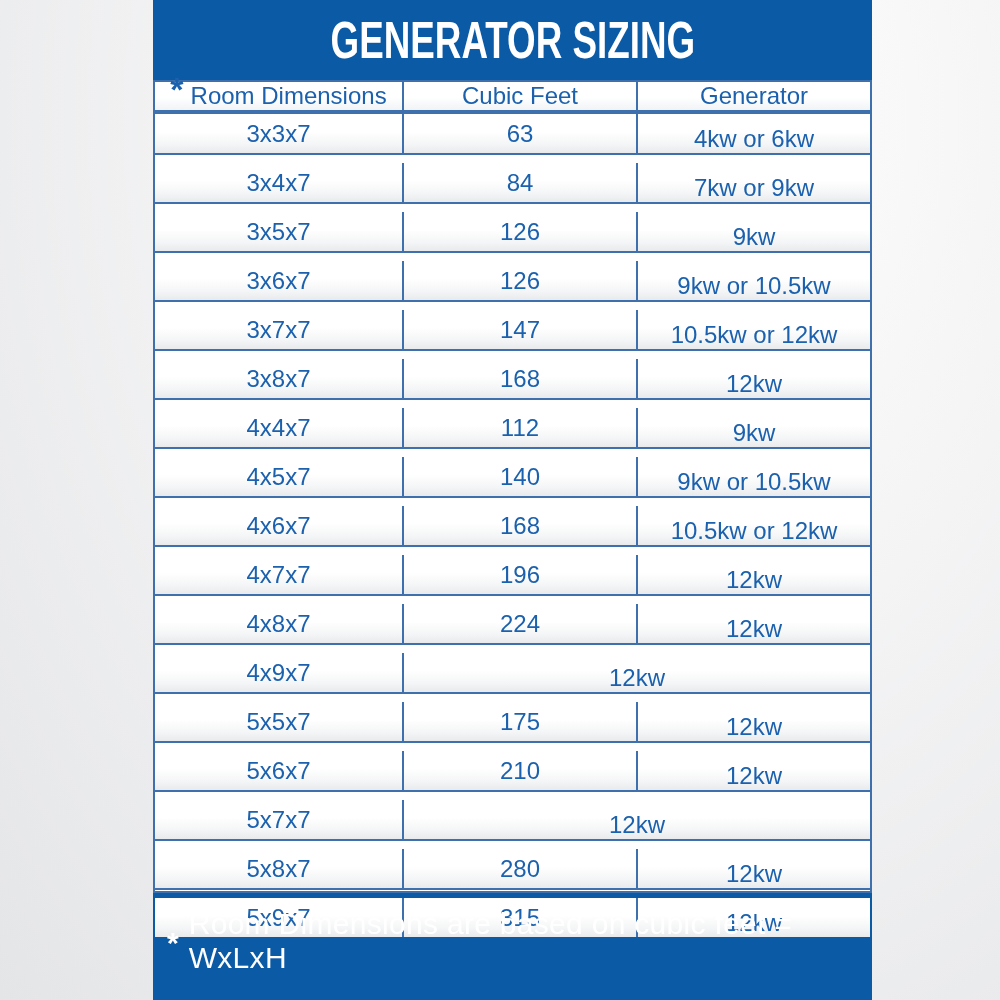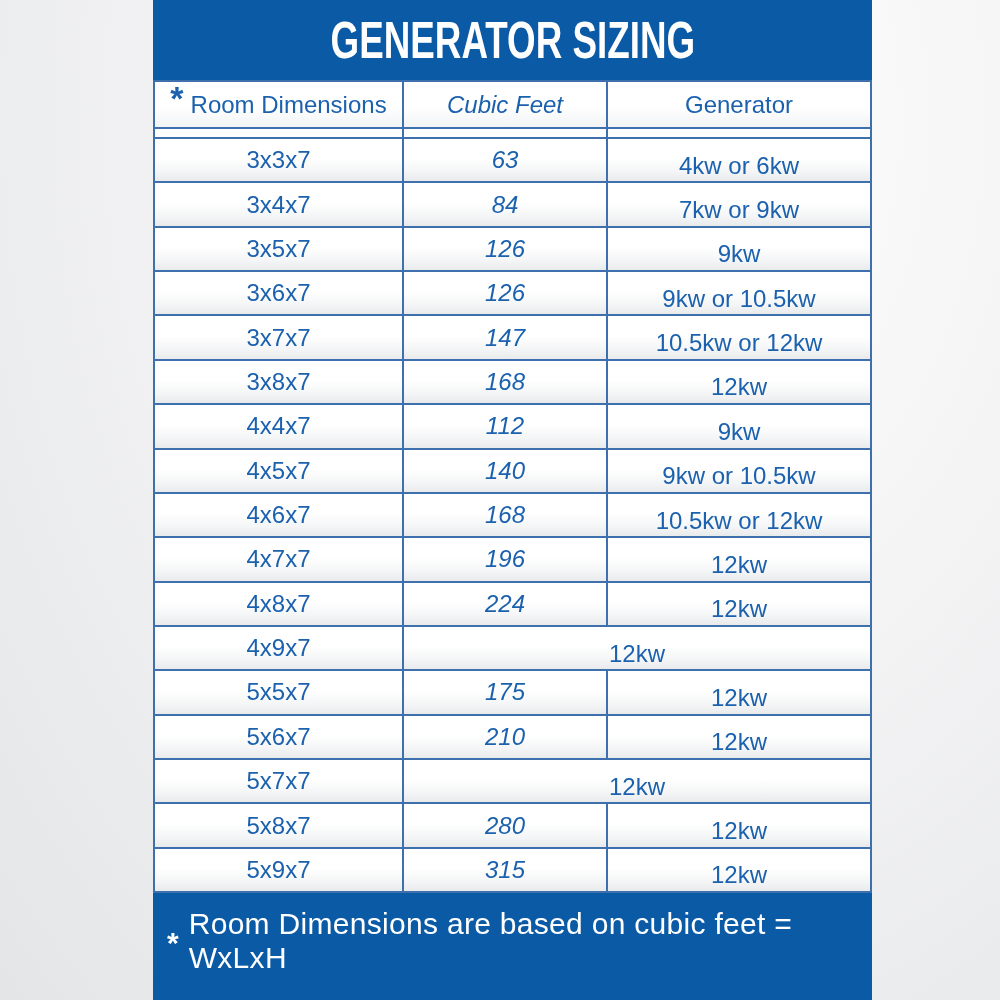--- a/index.html
+++ b/index.html
@@ -58,38 +58,39 @@
   .gap {
     height: 8px;
     display: flex;
     border-bottom: 2px solid var(--grid);
     background: #ffffff;
   }
   .tbody {
     flex: 1;
     display: flex;
     flex-direction: column;
+    gap: 8px;
   }
   .row {
     flex: 1;
     display: flex;
     border-bottom: 2px solid var(--grid);
     background: linear-gradient(180deg, #ffffff 45%, #f4f5f6 78%, #e8eaec 100%);
   }
   .row:last-child { border-bottom: none; }
   .cell {
     box-sizing: border-box;
     display: flex;
     align-items: center;
     justify-content: center;
     color: var(--text-blue);
     font-size: 24px;
   }
   .c0 { width: 249px; border-right: 2px solid var(--grid); }
-  .c1 { width: 204px; border-right: 2px solid var(--grid); font-style: italic; }
+  .c1 { width: 234px; border-right: 2px solid var(--grid); }
   .c2 { flex: 1; }
   .row .c2 { padding-top: 11px; }
   .hcell { font-size: 24px; }
   .ast {
     font-weight: bold;
     font-size: 34px;
     line-height: 0;
     position: relative;
     top: -7px;
     margin-right: 7px;

